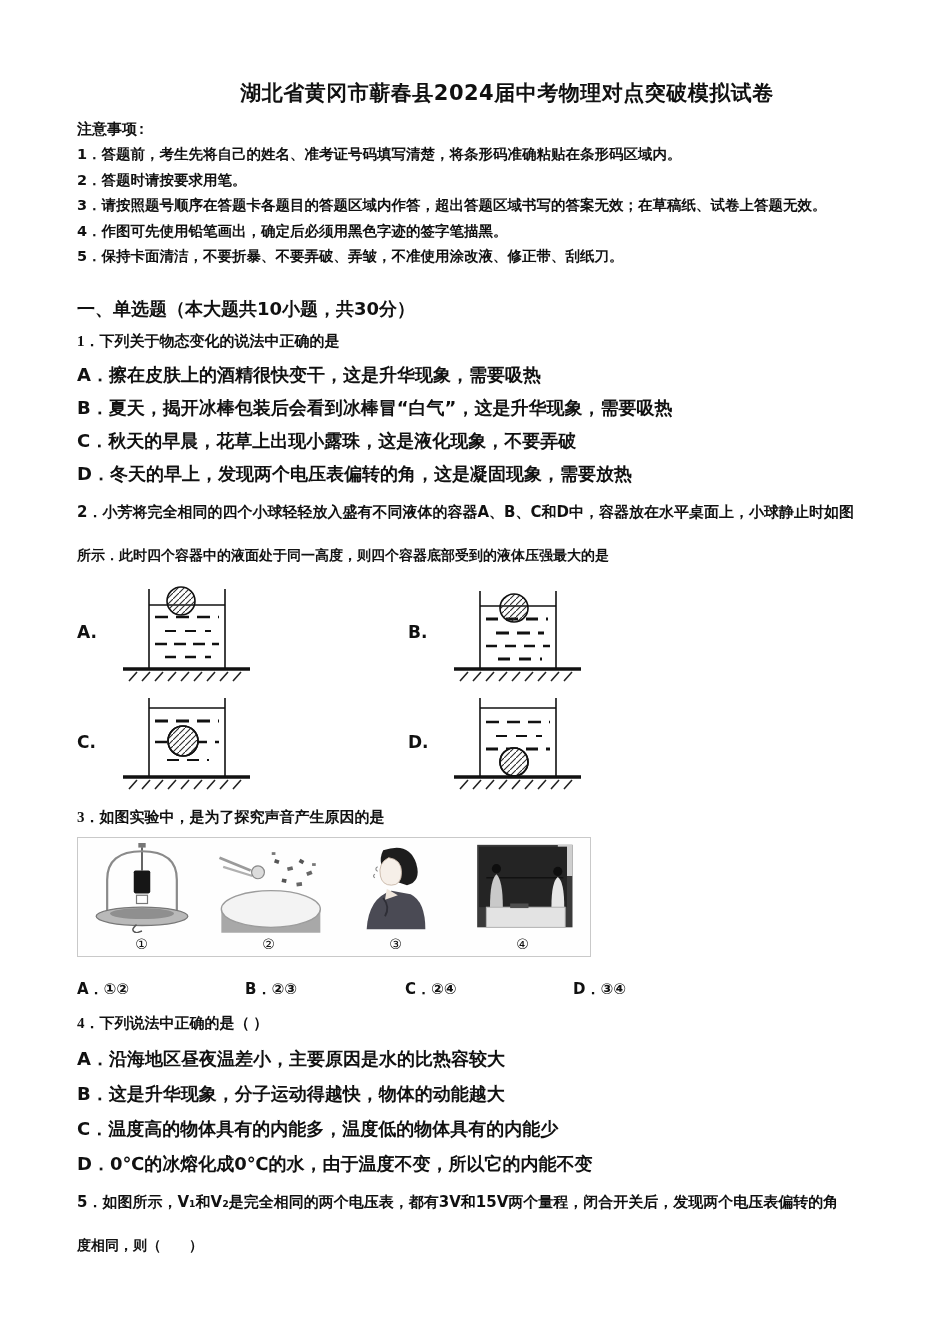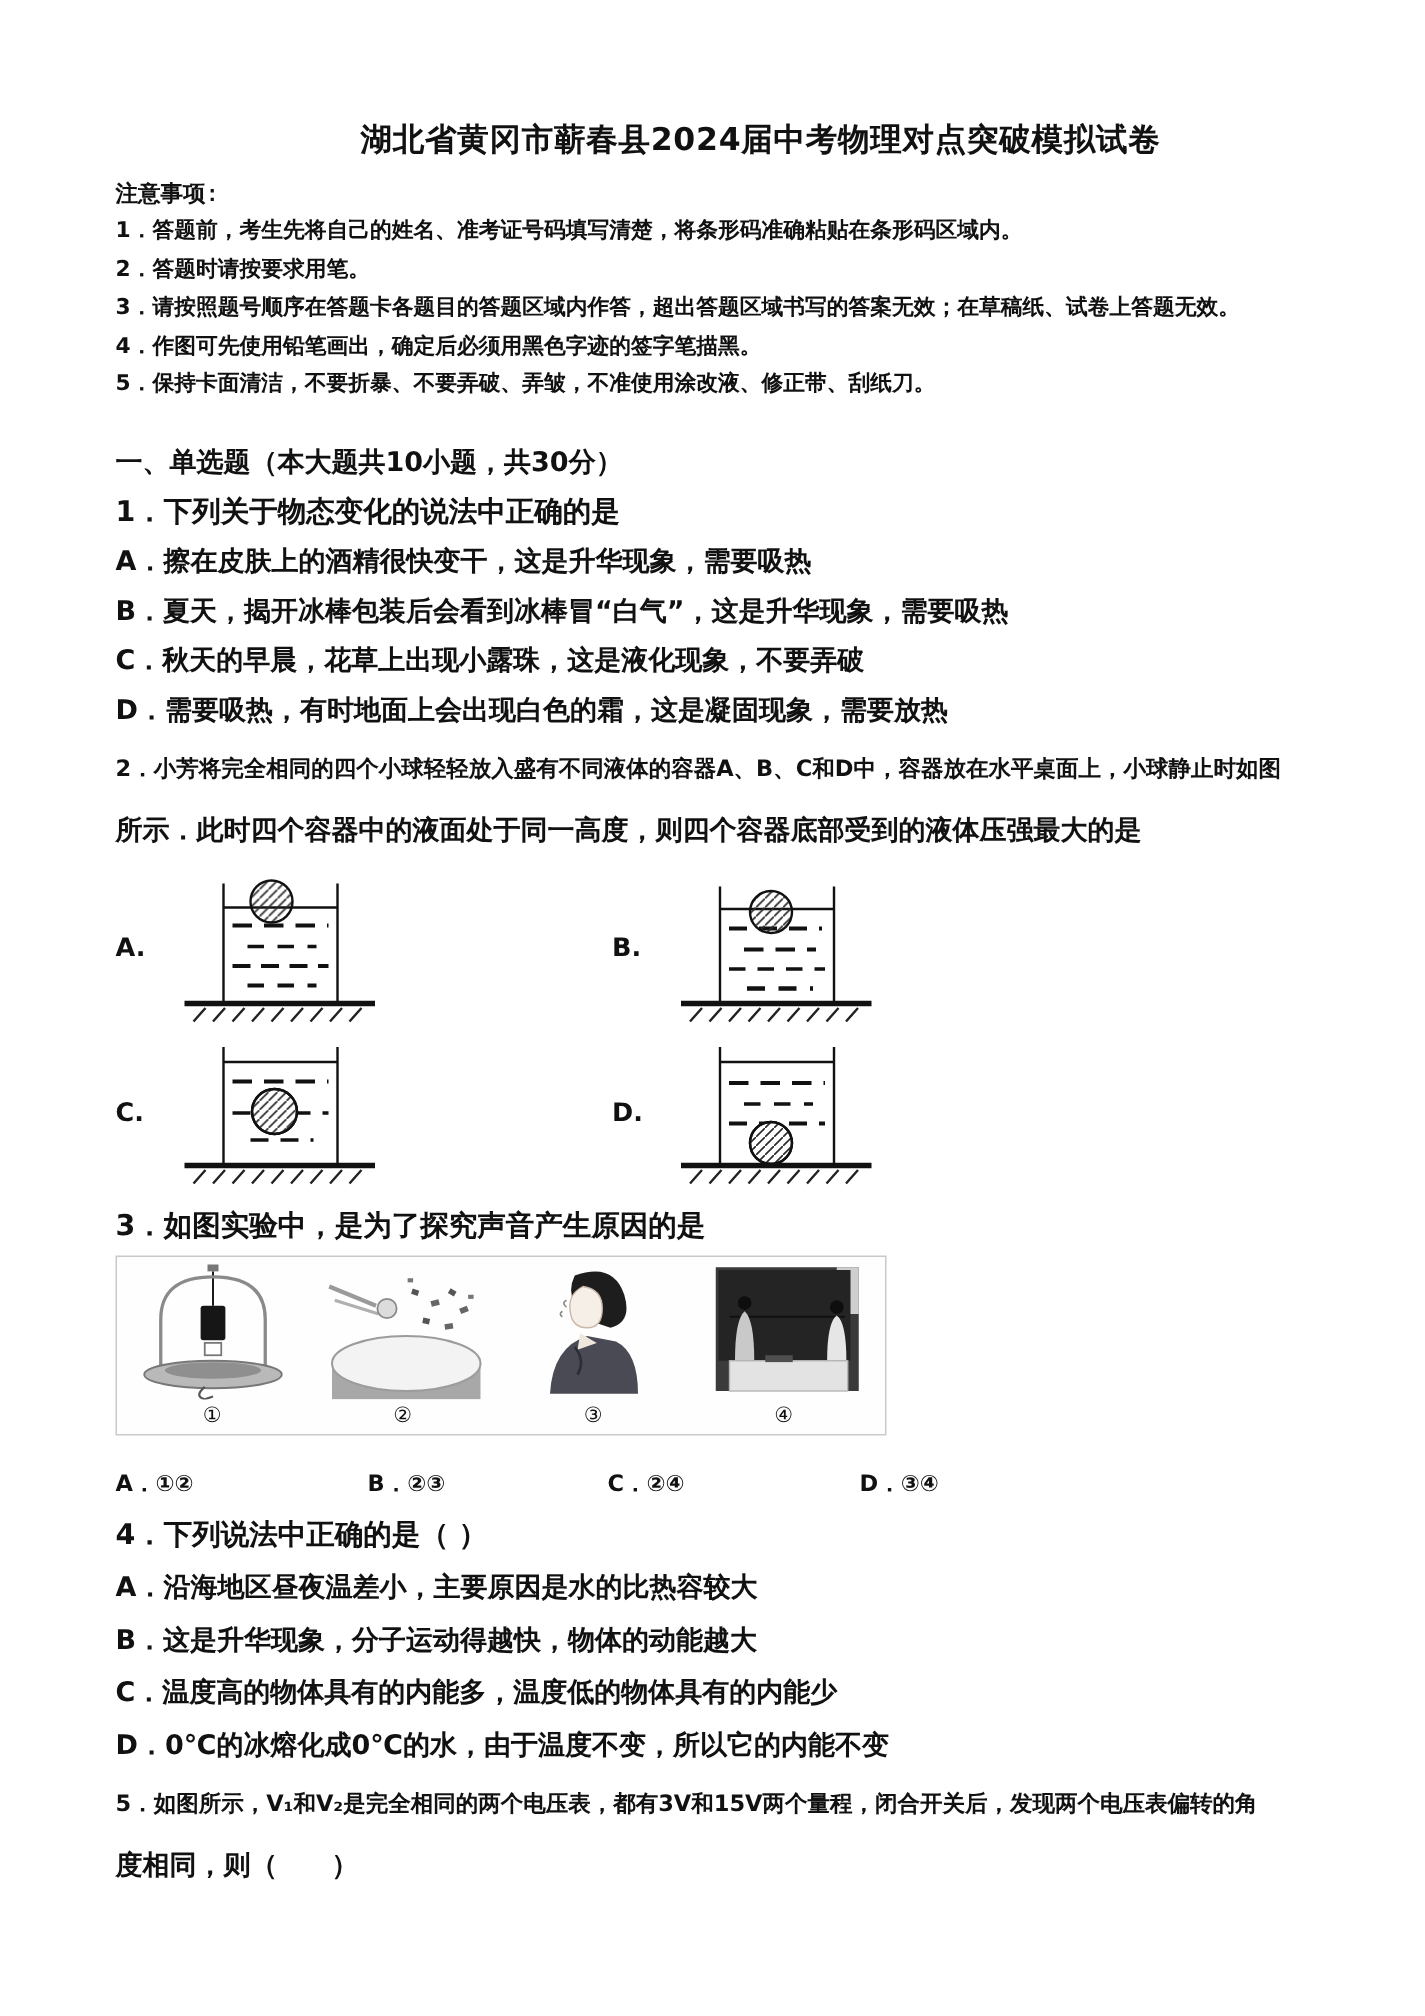--- a/index.html
+++ b/index.html
@@ -6,24 +6,24 @@
   body{
     width:950px;height:1344px;background:#ffffff;color:#111;
     font-family:"DejaVu Sans","Liberation Sans",sans-serif;
     font-weight:700;overflow:hidden;
   }
   .doc{box-sizing:border-box;width:950px;height:1344px;padding:78px 45px 0 45px;margin-left:32px;}
   .title{margin:0;text-align:center;font-size:21px;line-height:30px;letter-spacing:.5px;}
   .notices-heading{margin-top:12px;font-size:15px;line-height:22px;font-family:Liberation Mono, monospace;}
   .note{font-size:14.5px;line-height:25.5px;white-space:nowrap;}
   .section-heading{margin-top:28px;font-size:18px;line-height:22px;}
-  .stem{margin-top:11px;font-size:19px;line-height:21px;}
+  .stem{margin-top:11px;font-size:15px;line-height:21px;font-family:Liberation Serif, serif;}
   .option{margin-top:13px;font-size:18px;line-height:20px;}
   .stem-wide{margin-top:18px;font-size:15px;line-height:20px;}
-  .stem-wide2{margin-top:23px;font-size:18px;line-height:20px;font-family:Liberation Mono, monospace;}
+  .stem-wide2{margin-top:23px;font-size:14px;line-height:20px;}
 
   .containers{margin-top:16px;display:grid;grid-template-columns:331px 1fr;row-gap:8px;}
   .container-cell{display:flex;align-items:center;}
   .vessel-label{width:42px;font-size:17px;}
   .vessel-fig{display:block;}
 
   .exp-strip{
     margin-top:9px;width:514px;box-sizing:border-box;border:1px solid #c9c9c9;
     background:#fefefe;display:flex;padding:3px 0 2px 0;
   }
@@ -58,21 +58,21 @@
     <div class="note">4．作图可先使用铅笔画出，确定后必须用黑色字迹的签字笔描黑。</div>
     <div class="note">5．保持卡面清洁，不要折暴、不要弄破、弄皱，不准使用涂改液、修正带、刮纸刀。</div>
   </div>
 
   <div class="section-heading">一、单选题（本大题共10小题，共30分）</div>
 
   <div class="stem">1．下列关于物态变化的说法中正确的是</div>
   <div class="option">A．擦在皮肤上的酒精很快变干，这是升华现象，需要吸热</div>
   <div class="option">B．夏天，揭开冰棒包装后会看到冰棒冒“白气”，这是升华现象，需要吸热</div>
   <div class="option">C．秋天的早晨，花草上出现小露珠，这是液化现象，不要弄破</div>
-  <div class="option">D．需要吸热，有时地面上会出现白色的霜，这是凝固现象，需要放热</div>
+  <div class="option">D．冬天的早上，发现两个电压表偏转的角，这是凝固现象，需要放热</div>
 
   <div class="stem-wide">2．小芳将完全相同的四个小球轻轻放入盛有不同液体的容器A、B、C和D中，容器放在水平桌面上，小球静止时如图</div>
   <div class="stem-wide2">所示．此时四个容器中的液面处于同一高度，则四个容器底部受到的液体压强最大的是</div>
 
   <div class="containers">
 
     <div class="container-cell">
       <span class="vessel-label">A.</span>
       <svg class="vessel-fig" width="135" height="103" viewBox="0 0 135 103">
         <line x1="30" y1="8" x2="30" y2="88" stroke="#111" stroke-width="1.6"></line>

